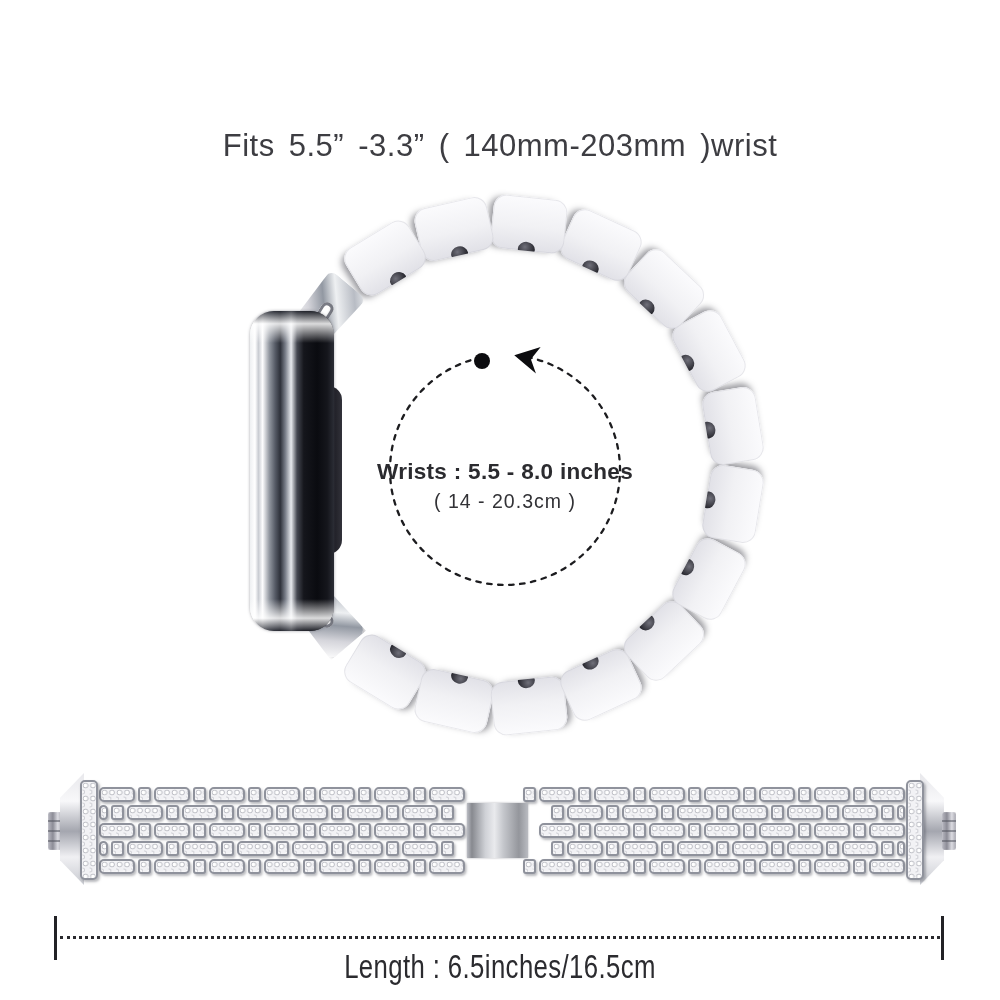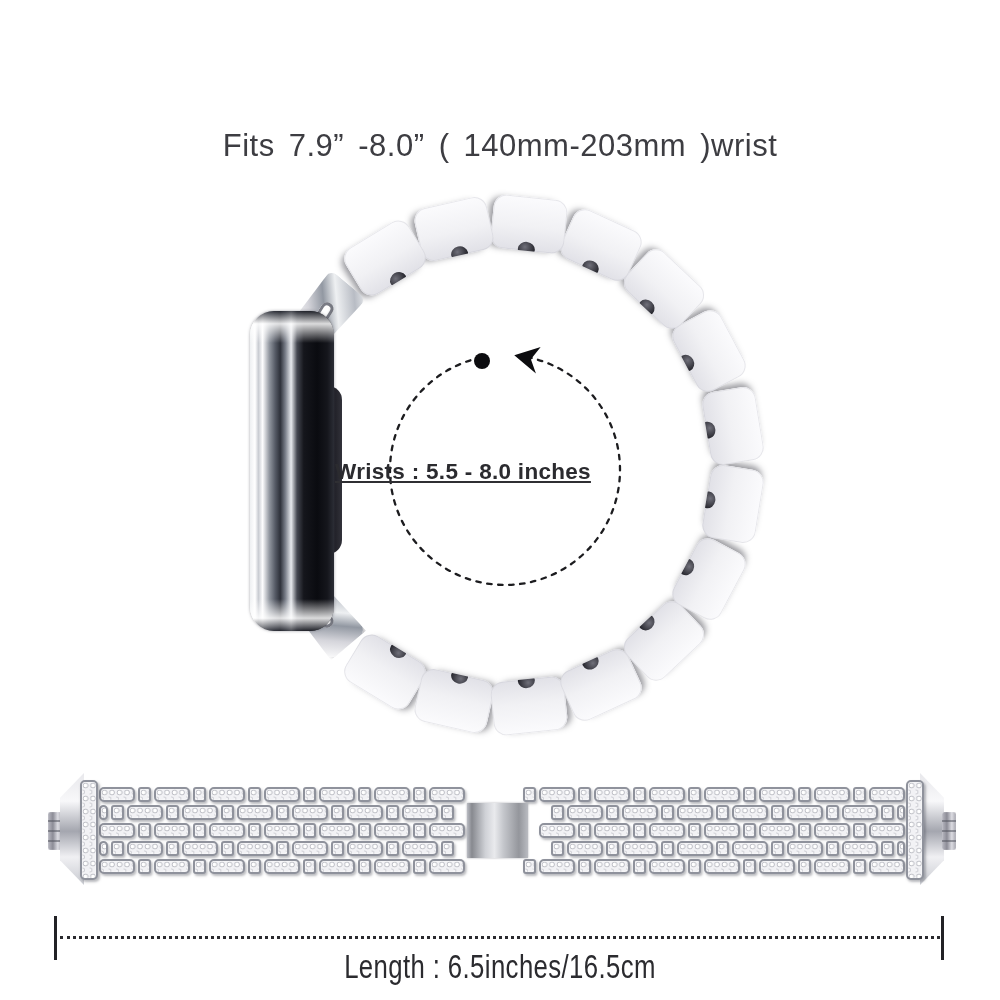--- a/index.html
+++ b/index.html
@@ -38,21 +38,21 @@
   .watch-bump{position:absolute;left:300px;top:386px;width:42px;height:168px;border-radius:14px;
         background:linear-gradient(90deg,#000004,#14141a 70%,#32323a);}
   .watch-frame{position:absolute;left:250px;top:311px;width:84px;height:320px;border-radius:24px;
         background:linear-gradient(90deg,#eef0f2 0%,#ffffff 6%,#c9ccd2 10%,#fdfdfe 15%,#9297a0 23%,#565b66 30%,#2e313a 36%,#787d88 42%,#e8eaee 49%,#454851 56%,#15161c 64%,#0a0b10 80%,#15161c 92%,#2b2d35 100%);
         box-shadow:0 0 3px rgba(70,70,80,.5);}
   .watch-frame::before{content:'';position:absolute;inset:0;border-radius:24px;
         background:linear-gradient(180deg,rgba(35,37,45,.8) 0%,rgba(255,255,255,.85) 4%,rgba(255,255,255,0) 10%,rgba(0,0,0,0) 90%,rgba(255,255,255,.85) 96%,rgba(35,37,45,.8) 100%);}
 
   .dial-svg{position:absolute;left:0;top:0;pointer-events:none;}
   .wrist-text{position:absolute;left:505px;top:459px;transform:translateX(-50%);width:340px;
-        text-align:left;text-decoration:underline;}
+        text-align:center;}
   .wrist-line1{font-size:22.5px;font-weight:700;color:#2b2b2f;letter-spacing:.3px;}
   .wrist-line2{font-size:19.5px;font-weight:500;color:#323236;margin-top:5px;letter-spacing:1px;}
 
   
   .gem,.gemsq,.gembar{position:absolute;box-sizing:border-box;background-color:#f2f2f5;
         background-image:
           radial-gradient(circle at 3.5px 3.5px,#ffffff 1.5px,#b4b5bd 2.4px,rgba(180,181,189,0) 3.2px),
           radial-gradient(circle at .5px 10px,#f6f6f8 1.2px,#c3c4cb 2px,rgba(195,196,203,0) 2.8px);
         background-size:7.5px 13px;border:2px solid #8f929c;
         box-shadow:inset 0 0 2px #ffffff,1.5px 2px 2.5px rgba(80,82,92,.4);}
@@ -82,21 +82,21 @@
         border-top:3px dotted #2a2a2e;}
   .length-label{position:absolute;left:0;top:948px;width:1000px;text-align:center;
         font-size:33px;font-weight:500;color:#2b2b2f;letter-spacing:.5px;
         transform:scaleX(.78);}
 </style>
 </head>
 <body>
 
 <div id="stage">
 
-  <div class="subtitle">Fits 7.9” -8.0” ( 140mm-203mm )wrist</div>
+  <div class="subtitle">Fits 5.5” -3.3” ( 140mm-203mm )wrist</div>
 
   <div id="ring">
       <div class="adapter a-bot" style="left: 328.044px; top: 620.555px; transform: translate(-50%, -50%) rotate(230deg);"></div>
       <div class="link" style="left: 384.876px; top: 671.706px; transform: translate(-50%, -50%) rotate(211.333deg);"></div>
       <div class="link" style="left: 454.347px; top: 701.11px; transform: translate(-50%, -50%) rotate(192.667deg);"></div>
       <div class="link" style="left: 529.146px; top: 705.674px; transform: translate(-50%, -50%) rotate(174deg);"></div>
       <div class="link" style="left: 601.405px; top: 684.918px; transform: translate(-50%, -50%) rotate(155.333deg);"></div>
       <div class="link" style="left: 663.522px; top: 641.024px; transform: translate(-50%, -50%) rotate(136.667deg);"></div>
       <div class="link" style="left: 708.961px; top: 578.612px; transform: translate(-50%, -50%) rotate(118deg);"></div>
       <div class="link" style="left: 732.942px; top: 504.247px; transform: translate(-50%, -50%) rotate(99.3333deg);"></div>
@@ -113,20 +113,21 @@
   </div>
 
   <svg class="dial-svg" width="1000" height="1000" viewBox="0 0 1000 1000">
     <path d="M 481 357.5 A 115 115 0 1 0 529 357.5" fill="none" stroke="#1c1c1f" stroke-width="2.3" stroke-dasharray="4.5 6.5" stroke-linecap="round"></path>
     <circle cx="482" cy="361" r="8" fill="#0c0c0f"></circle>
     <path d="M 514 357 L 539 345 L 531 358.5 L 538 372 Z" fill="#0c0c0f" transform="rotate(8 526 358)"></path>
   </svg>
 
   <div class="wrist-text">
     <div class="wrist-line1">Wrists : 5.5 - 8.0 inches</div>
+    <div class="wrist-line2">( 14 - 20.3cm )</div>
   </div>
 
   <div id="flat-band">
     <div class="tab tab-l"></div>
     <div class="wedge wedge-l"></div>
     <div class="wedge wedge-r"></div>
     <div class="tab tab-r"></div>
   <div class="gem" style="left: 99px; top: 787px; width: 36px; height: 15px;"></div>
       <div class="gemsq" style="left: 138px; top: 787px; width: 13px; height: 15px;"></div>
       <div class="gem" style="left: 154px; top: 787px; width: 36px; height: 15px;"></div>

